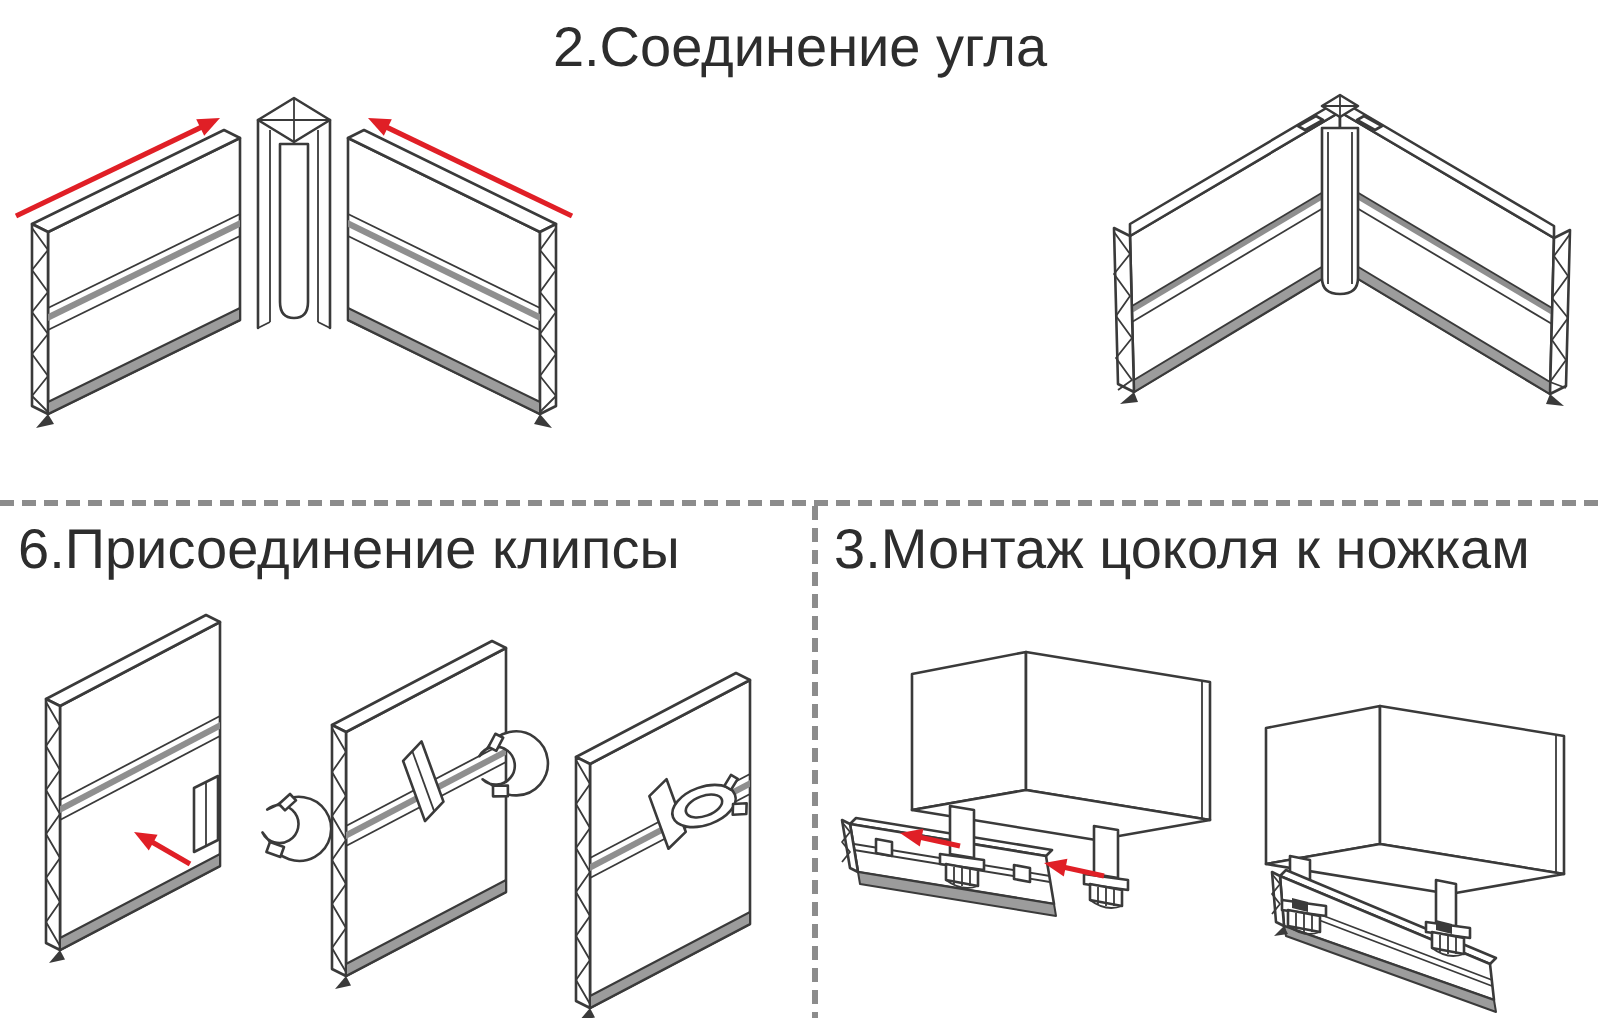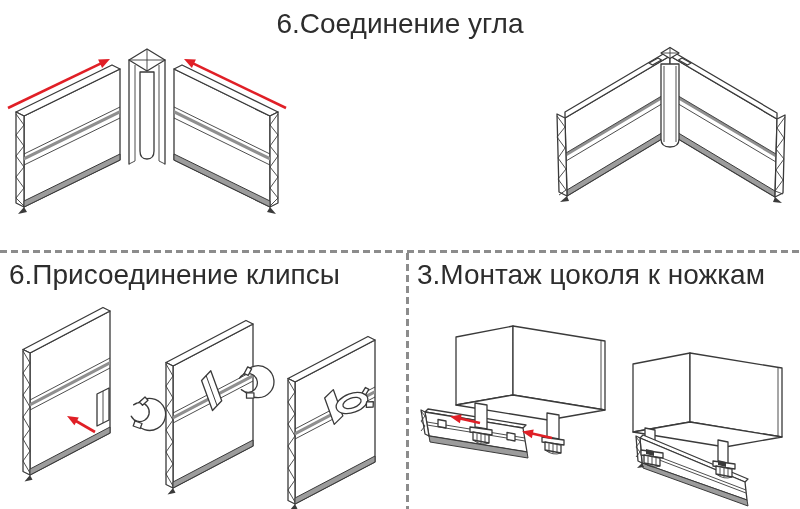--- a/index.html
+++ b/index.html
@@ -30,21 +30,21 @@
   .fgs{fill:var(--groove);stroke:none;}
   .fl{fill:var(--line);stroke:none;}
   .ra{stroke:var(--red);stroke-width:2.6;fill:none;stroke-linecap:butt;}
   .rf{fill:var(--red);stroke:none;}
 </style>
 </head>
 <body>
 
 <div class="page">
 
-  <h2 class="title t1">6.Соединение угла</h2>
+  <h2 class="title t1">2.Соединение угла</h2>
   <h2 class="title t2">6.Присоединение клипсы</h2>
   <h2 class="title t3">3.Монтаж цоколя к ножкам</h2>
 
   <div class="hdiv"></div>
   <div class="vdiv"></div>
 
   <svg class="illus svgA" width="300" height="185" viewBox="0 0 300 185">
     <g>
       <path class="fw" d="M145,3 L127,14 L145,25 L163,14 Z"></path>
       <path class="thin" d="M145,3 L145,25 M127,14 L163,14"></path>

